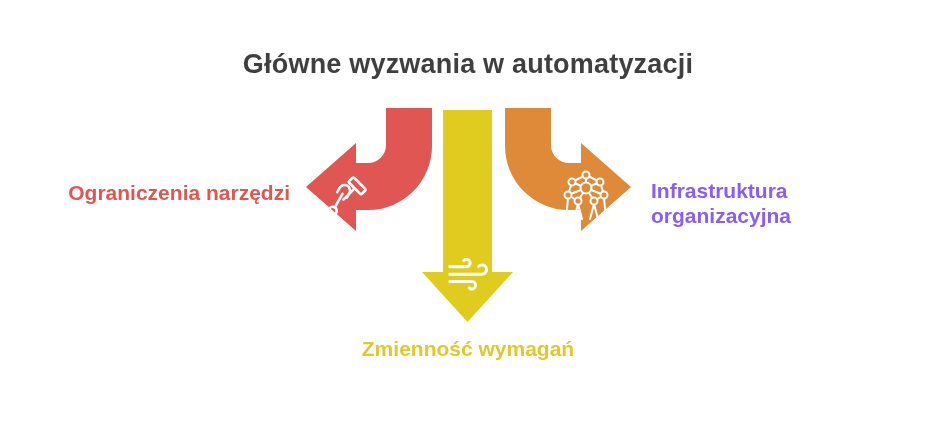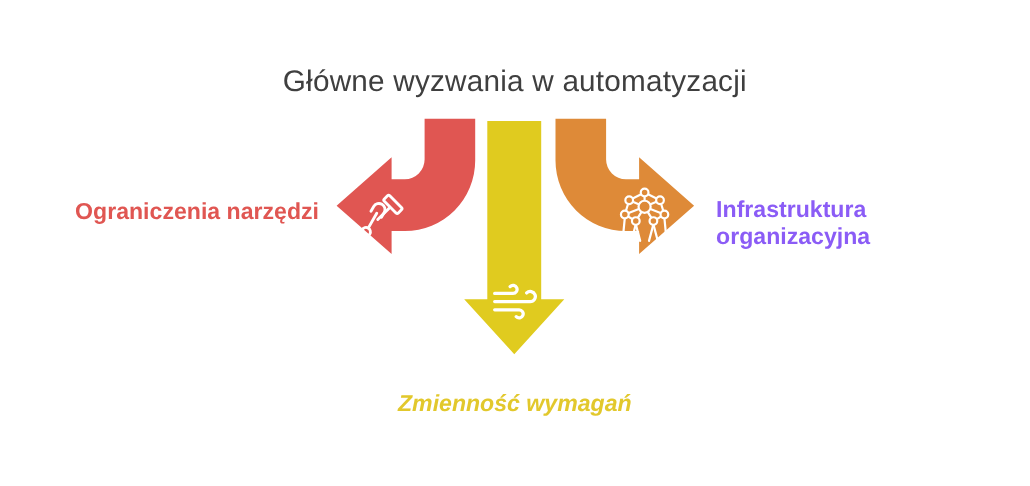--- a/index.html
+++ b/index.html
@@ -5,24 +5,24 @@
   html,body{margin:0;padding:0;background:#ffffff;}
   .canvas{
     position:relative;
     width:936px;height:442px;
     background:#ffffff;
     overflow:hidden;
     font-family:"Liberation Sans", sans-serif;
   }
   .title{
     position:absolute;
-    top:59px;left:0;width:100%;
+    top:49px;left:0;width:100%;
     text-align:center;
     font-size:27px;
-    font-weight:400;
+    font-weight:700;
     color:#3F3F3F;
     letter-spacing:.2px;
   }
   .diagram-svg{position:absolute;left:0;top:0;}
   .label{
     position:absolute;
     font-size:21px;
     font-weight:700;
   }
   .label-left{
@@ -33,26 +33,25 @@
     text-align:left;
   }
   .label-right{
     top:178px;
     left:651px;
     width:185px;
     color:#8b5cf6;
     line-height:25px;
   }
   .label-bottom{
-    top:356px;
+    top:337px;
     left:318px;
     width:300px;
     text-align:center;
     color:#E2C82C;
-    font-style:italic;
   }
 </style>
 </head>
 <body>
 
 <div class="canvas">
 
   <div class="title">Główne wyzwania w automatyzacji</div>
 
   <svg class="diagram-svg" width="936" height="442" viewBox="0 0 936 442">

